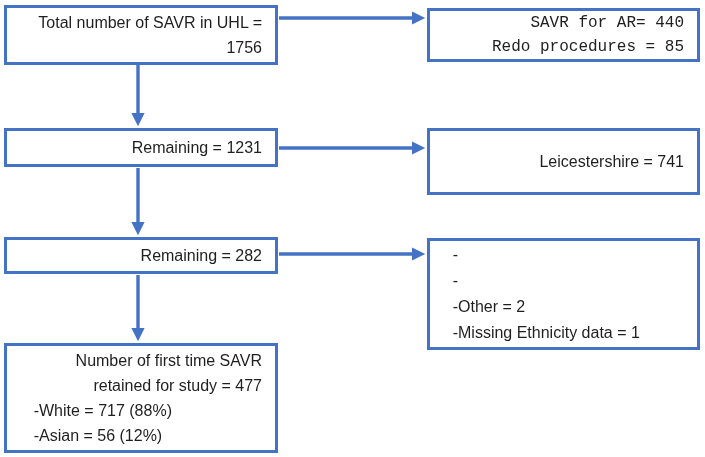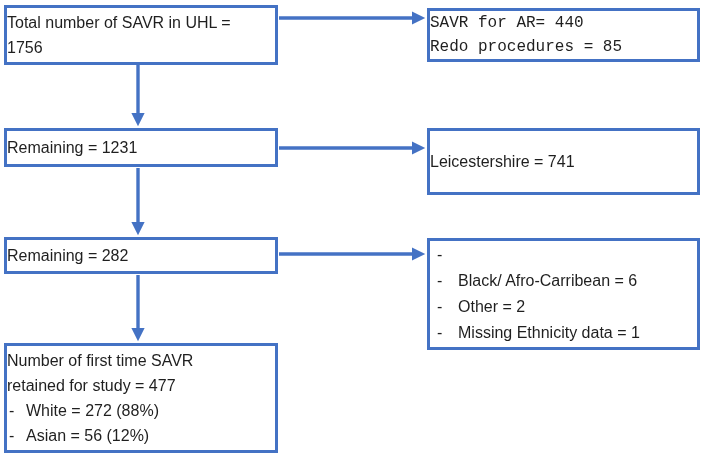--- a/index.html
+++ b/index.html
@@ -14,22 +14,23 @@
     overflow: hidden;
   }
   .node {
     position: absolute;
     box-sizing: border-box;
     border: 3px solid #4472C4;
     background: #ffffff;
     display: flex;
     flex-direction: column;
     justify-content: center;
-    padding: 1px 0;
+    padding: 1px 13px;
     line-height: 25px;
+    text-align: right;
   }
   .n-total     { left: 4px;   top: 5px;   width: 274px; height: 60px; }
   .n-savr-ar   { left: 427px; top: 8px;   width: 273px; height: 54px; line-height: 24px; font-family: Liberation Mono, monospace; }
   .n-rem1      { left: 4px;   top: 128px; width: 274px; height: 39px; }
   .n-postcode  { left: 427px; top: 128px; width: 273px; height: 67px; line-height: 26px; }
   .n-rem2      { left: 4px;   top: 237px; width: 274px; height: 37px; }
   .n-ethnicity { left: 427px; top: 238px; width: 273px; height: 112px; line-height: 26px; padding-left: 7px; }
   .n-retained  { left: 4px;   top: 343px; width: 274px; height: 110px; }
   .bullet { display: flex; }
   .bullet .dash { flex: 0 0 21px; }
@@ -76,38 +77,37 @@
   <div class="node n-rem2">
     <div>Remaining = 282</div>
   </div>
 
   <div class="node n-ethnicity">
     <div class="bullet">
       <span class="dash">-</span>
     </div>
     <div class="bullet">
       <span class="dash">-</span>
-      <span>Black/ Afro-Carribean = 6</span>
     </div>
     <div class="bullet">
       <span class="dash">-</span>
       <span>Other = 2</span>
     </div>
     <div class="bullet">
       <span class="dash">-</span>
       <span>Missing Ethnicity data = 1</span>
     </div>
   </div>
 
   <div class="node n-retained">
     <div>Number of first time SAVR</div>
     <div>retained for study = 477</div>
     <div class="bullet">
       <span class="dash">-</span>
-      <span>White = 272 (88%)</span>
+      <span>White = 717 (88%)</span>
     </div>
     <div class="bullet">
       <span class="dash">-</span>
       <span>Asian = 56 (12%)</span>
     </div>
   </div>
 
 </div>
 
 </body></html>

